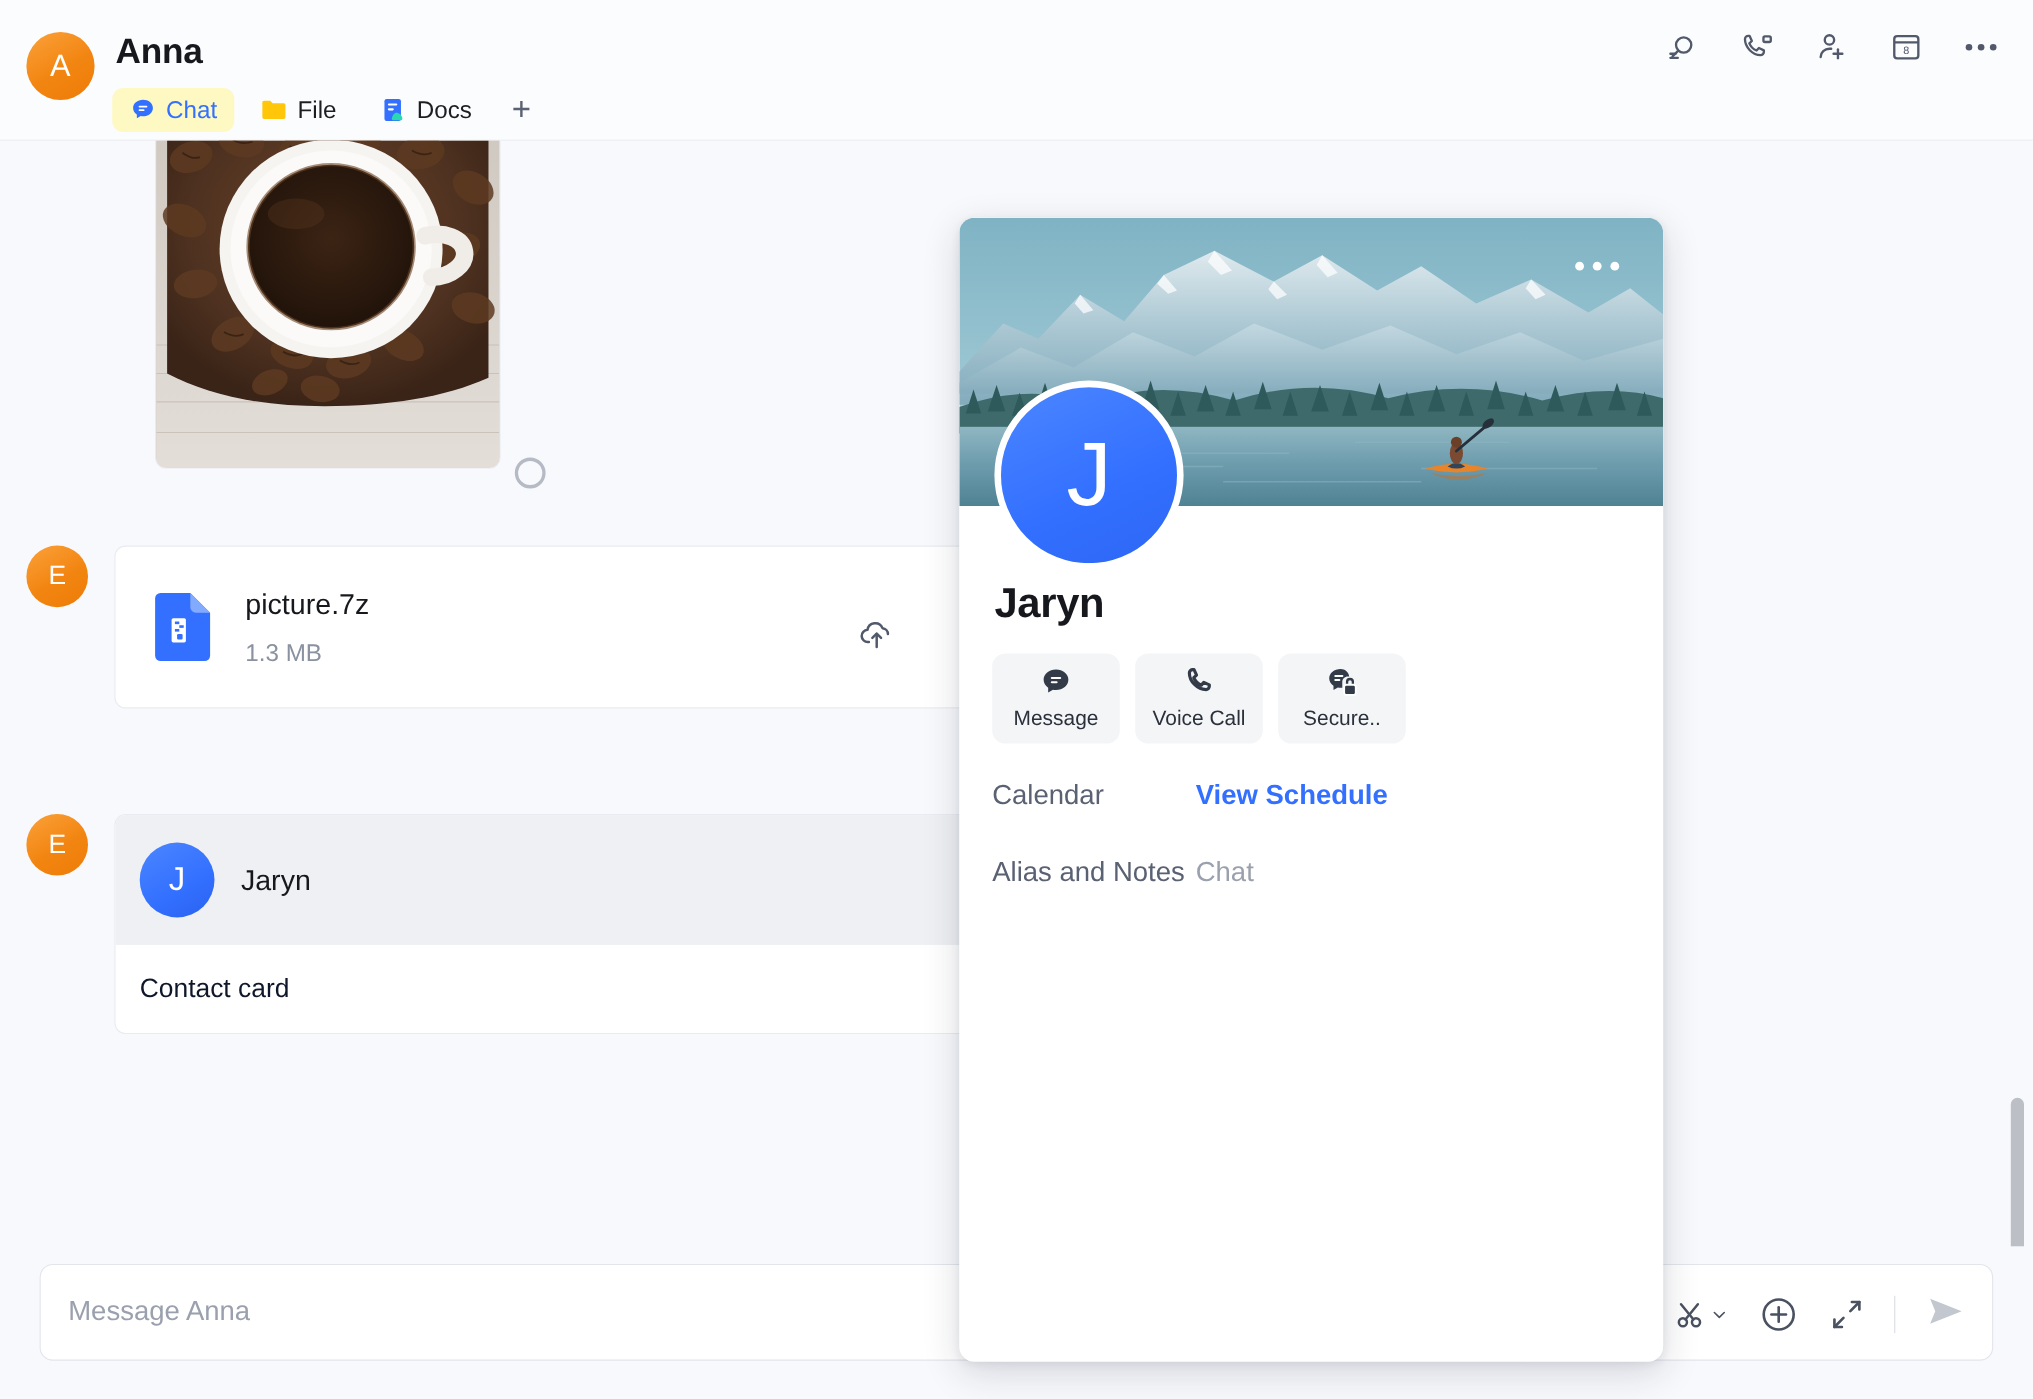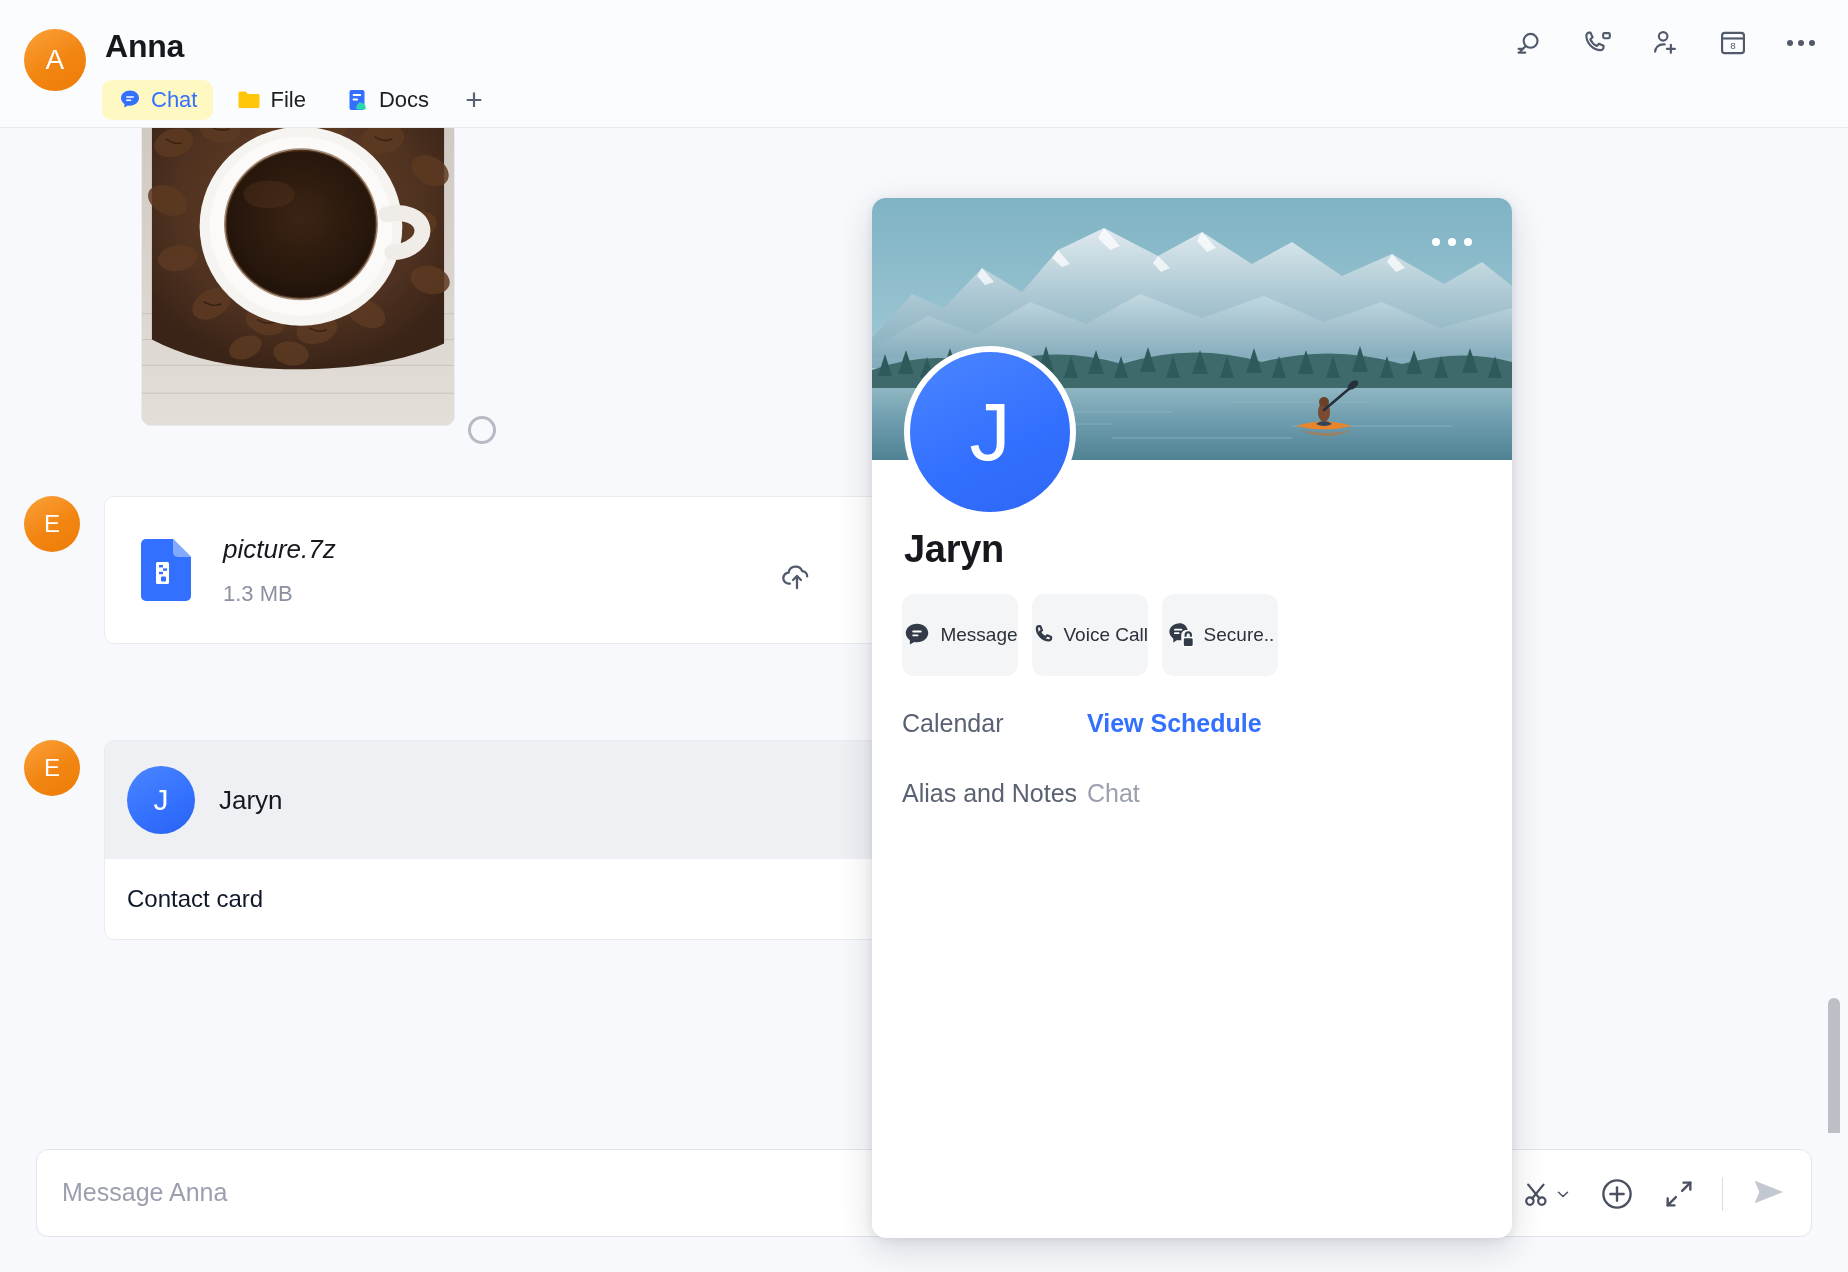--- a/index.html
+++ b/index.html
@@ -84,21 +84,21 @@
   }
 
   
   .file-card {
     width: 838px; height: 148px; background: #fff;
     border: 1px solid #e9ebf0; border-radius: 10px;
     position: relative; display: flex; align-items: center;
   }
   .file-icon { margin-left: 32px; width: 58px; height: 64px; flex: 0 0 auto; }
   .file-meta { margin-left: 28px; }
-  .file-name { font-size: 26px; color: #16181d; margin-bottom: 16px; font-style: italic; }
+  .file-name { font-size: 26px; color: #16181d; margin-bottom: 16px; }
   .file-size { font-size: 22px; color: #8a91a0; }
   .file-acts { position: absolute; right: 38px; top: 62px; display: flex; gap: 52px; color: #51596b; }
   .file-act { cursor: pointer; }
 
   
   .contact-card {
     width: 838px; background: #fff;
     border: 1px solid #e9ebf0; border-radius: 10px; overflow: hidden;
   }
   .cc-head {
@@ -158,21 +158,21 @@
     border: 6px solid #fff; color: #fff;
     font-size: 82px; display: flex; align-items: center; justify-content: center;
   }
   .pc-name {
     position: absolute; left: 32px; top: 330px;
     font-size: 38px; font-weight: 700; color: #16181d; letter-spacing: -0.3px;
   }
   .pc-actions { position: absolute; left: 30px; top: 396px; display: flex; gap: 14px; }
   .pc-action {
     width: 116px; height: 82px; border-radius: 12px; background: #f4f5f7;
-    display: flex; flex-direction: row; align-items: center; justify-content: center;
+    display: flex; flex-direction: column; align-items: center; justify-content: center;
     gap: 8px; cursor: pointer;
   }
   .pc-action-label { font-size: 19px; color: #2b303b; white-space: nowrap; }
   .pc-rows { position: absolute; left: 30px; top: 508px; width: 580px; }
   .pc-row { display: flex; margin-bottom: 36px; }
   .pc-row-label { width: 185px; font-size: 25px; color: #5a6172; line-height: 1.36; }
   .pc-row-value { font-size: 25px; line-height: 1.36; cursor: pointer; }
   .pc-row-value.link { color: #3370ff; font-weight: 600; }
   .pc-row-value.muted { color: #9aa0ad; }
 </style>

